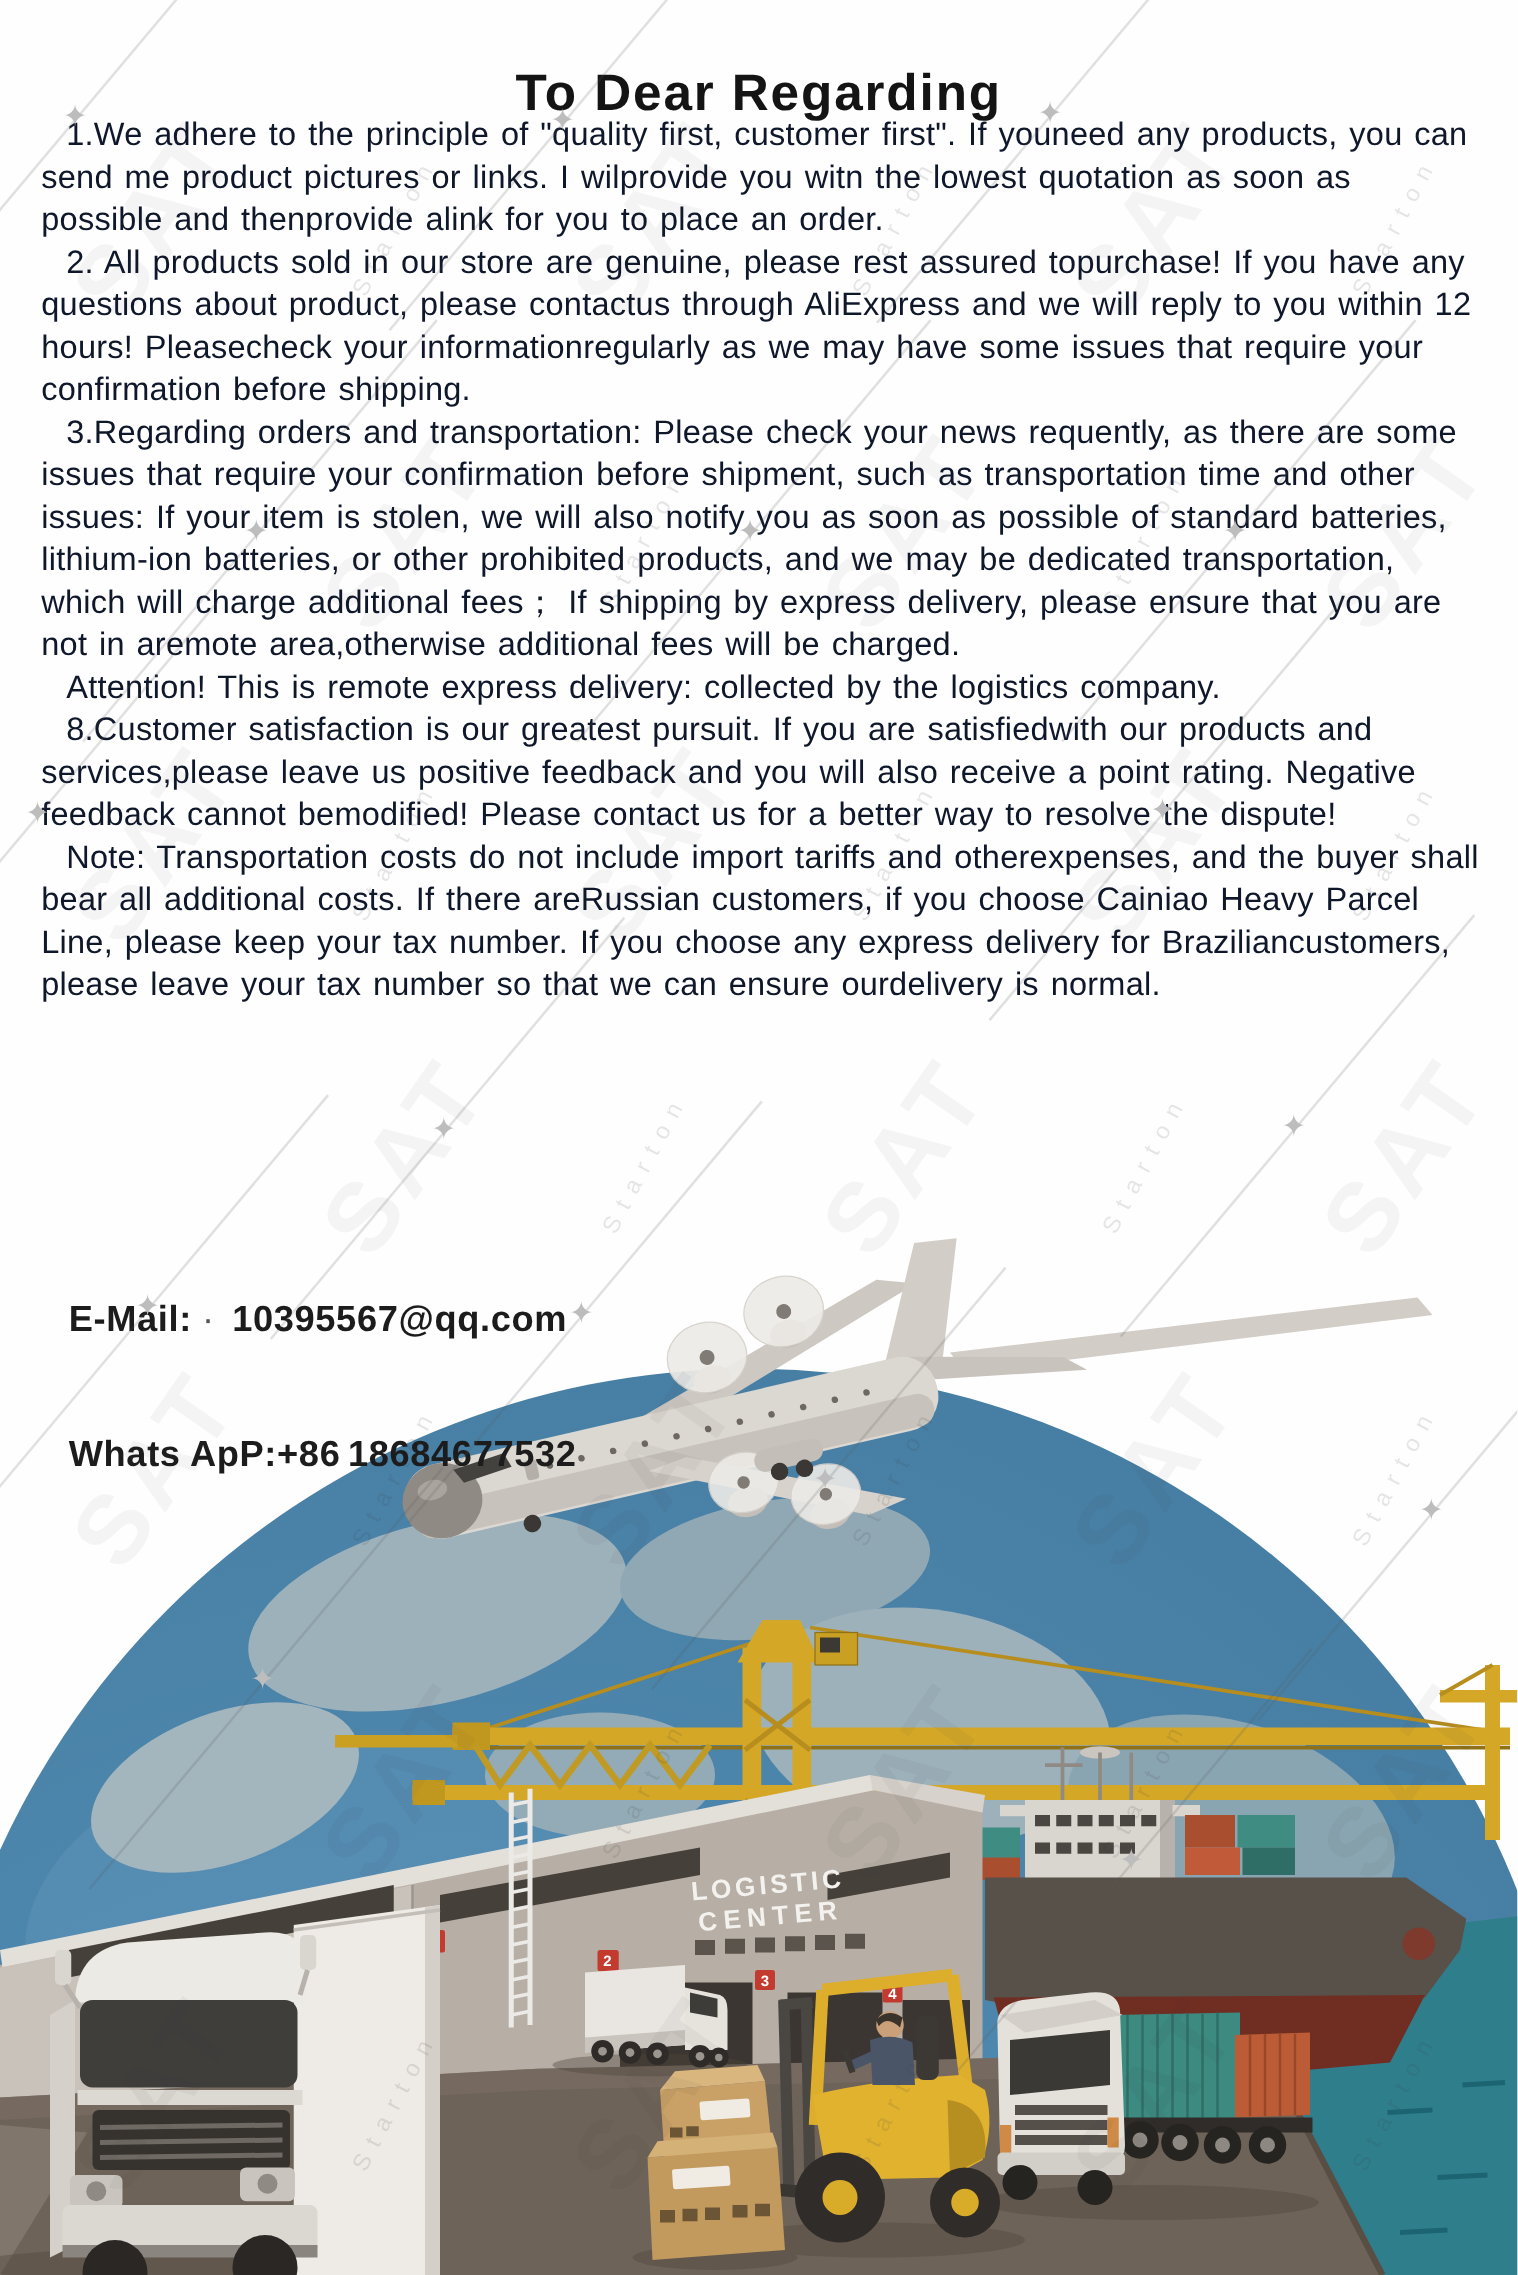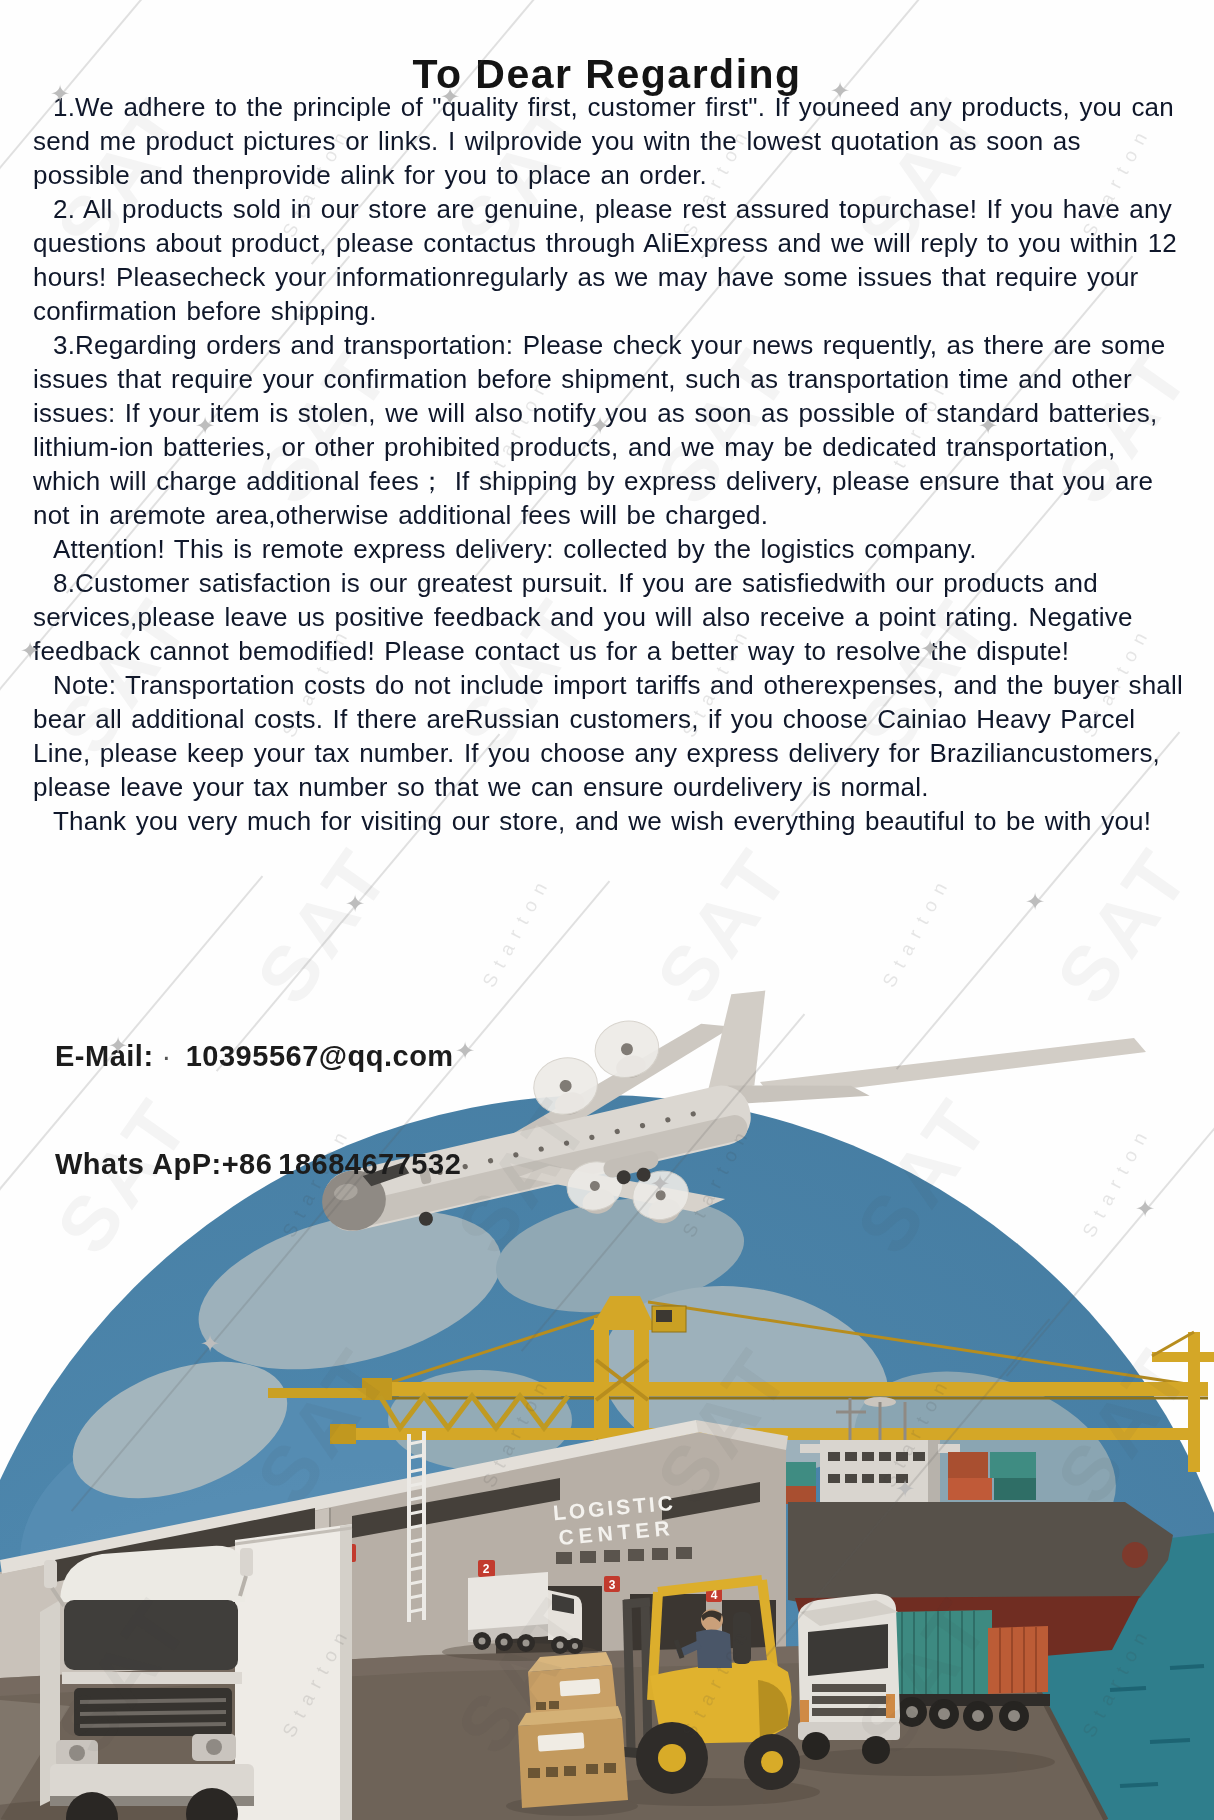--- a/index.html
+++ b/index.html
@@ -33,21 +33,20 @@
 
 <h1 class="title">To Dear Regarding</h1>
 
 <div class="notice">
   <p>1.We adhere to the principle of "quality first, customer first". If youneed any products, you can send me product pictures or links. I wilprovide you witn the lowest quotation as soon as possible and thenprovide alink for you to place an order.</p>
   <p>2. All products sold in our store are genuine, please rest assured topurchase! If you have any questions about product, please contactus through AliExpress and we will reply to you within 12 hours! Pleasecheck your informationregularly as we may have some issues that require your confirmation before shipping.</p>
   <p>3.Regarding orders and transportation: Please check your news requently, as there are some issues that require your confirmation before shipment, such as transportation time and other issues: If your item is stolen, we will also notify you as soon as possible of standard batteries, lithium-ion batteries, or other prohibited products, and we may be dedicated transportation, which will charge additional fees； If shipping by express delivery, please ensure that you are not in aremote area,otherwise additional fees will be charged.</p>
   <p>Attention! This is remote express delivery: collected by the logistics company.</p>
   <p>8.Customer satisfaction is our greatest pursuit. If you are satisfiedwith our products and services,please leave us positive feedback and you will also receive a point rating. Negative feedback cannot bemodified! Please contact us for a better way to resolve the dispute!</p>
   <p>Note: Transportation costs do not include import tariffs and otherexpenses, and the buyer shall bear all additional costs. If there areRussian customers, if you choose Cainiao Heavy Parcel Line, please keep your tax number. If you choose any express delivery for Braziliancustomers, please leave your tax number so that we can ensure ourdelivery is normal.</p>
-  <p>Thank you very much for visiting our store, and we wish everything beautiful to be with you!</p>
 </div>
 
 <div class="contact" id="contact-email">
   <span>E-Mail:</span><span class="sep">·</span><span class="val">10395567@qq.com</span>
 </div>
 <div class="contact" id="contact-whatsapp">
   <span>Whats ApP:+86</span><span class="val">18684677532</span>
 </div>
 
 <svg id="illustration" viewBox="0 985 1214 835" xmlns="http://www.w3.org/2000/svg">

